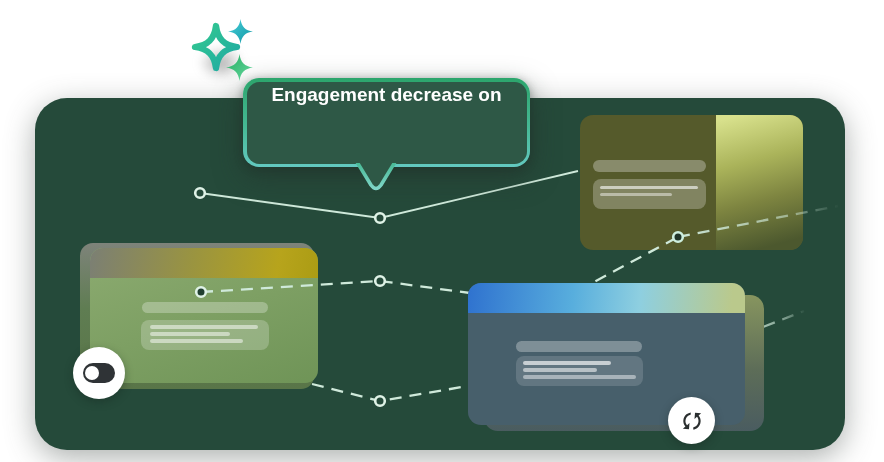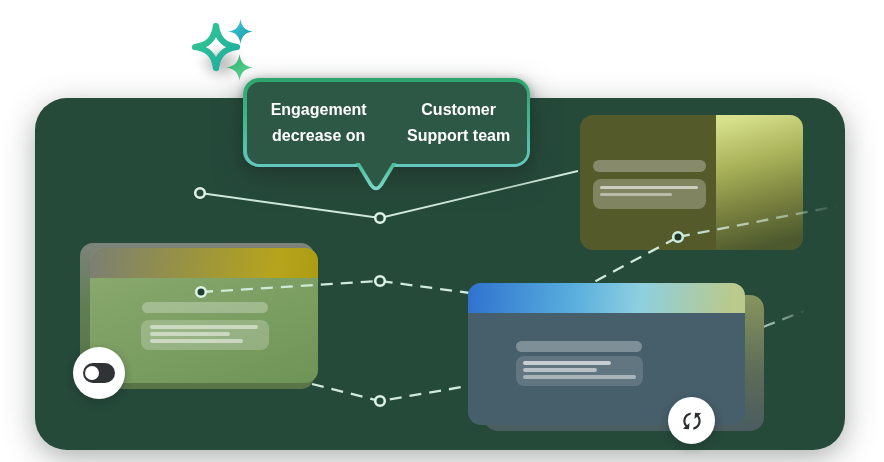--- a/index.html
+++ b/index.html
@@ -35,22 +35,22 @@
 
   
   .lines{left:0;top:0;z-index:3;}
 
   
   .callout{left:243px;top:78px;width:287px;height:89px;border-radius:16px;padding:3.5px;
            box-sizing:border-box;z-index:6;
            background:linear-gradient(180deg,#2ca56c,#46b995 55%,#63c9c0);
            box-shadow:0 10px 28px rgba(35,48,42,.55),0 2px 8px rgba(30,40,35,.35);}
   .callout-inner{width:100%;height:100%;border-radius:12.5px;background:#2e5846;
-           display:flex;flex-direction:row;align-items:center;justify-content:flex-start;
-           color:#ffffff;font-weight:bold;font-size:16px;line-height:26px;text-align:center;}
+           display:flex;flex-direction:column;align-items:center;justify-content:flex-start;
+           color:#ffffff;font-weight:bold;font-size:19px;line-height:26px;text-align:center;}
   .pointer{left:350px;top:163px;z-index:6;}
 
   
   .sparkle-shadow{left:198px;top:46px;width:46px;height:34px;z-index:7;filter:blur(4px);
            background:radial-gradient(closest-side,rgba(105,105,105,.55),rgba(105,105,105,0));}
   .sparkle{left:190px;top:12px;z-index:7;}
 
   
   .roundbtn{border-radius:50%;background:#ffffff;z-index:5;
             box-shadow:0 3px 8px rgba(20,35,28,.35);
@@ -134,21 +134,20 @@
     <svg width="26" height="26" viewBox="0 0 24 24">
       <g transform="rotate(50 12 12)">
         <path fill="#2b2f30" d="M12 4V1L8 5l4 4V6c3.31 0 6 2.69 6 6 0 1.01-.25 1.97-.7 2.8l1.46 1.46C19.54 15.03 20 13.57 20 12c0-4.42-3.58-8-8-8zm0 14c-3.31 0-6-2.69-6-6 0-1.01.25-1.97.7-2.8L5.24 7.74C4.46 8.97 4 10.43 4 12c0 4.42 3.58 8 8 8v3l4-4-4-4v3z"></path>
       </g>
     </svg>
   </div>
 
   <div class="abs callout">
     <div class="callout-inner">
       <span>Engagement decrease on</span>
-      <span>Customer Support team</span>
     </div>
   </div>
   <svg class="abs pointer" width="52" height="33" viewBox="0 0 52 33">
     <defs>
       <linearGradient id="ptr" x1="0" y1="0" x2="0" y2="1">
         <stop offset="0" stop-color="#3bb389"></stop>
         <stop offset="1" stop-color="#7fd6c8"></stop>
       </linearGradient>
     </defs>
     <path d="M4 -6 L21 22 Q26 29 31 22 L48 -6" fill="#2e5846" stroke="url(#ptr)" stroke-width="3.6" stroke-linejoin="round"></path>

